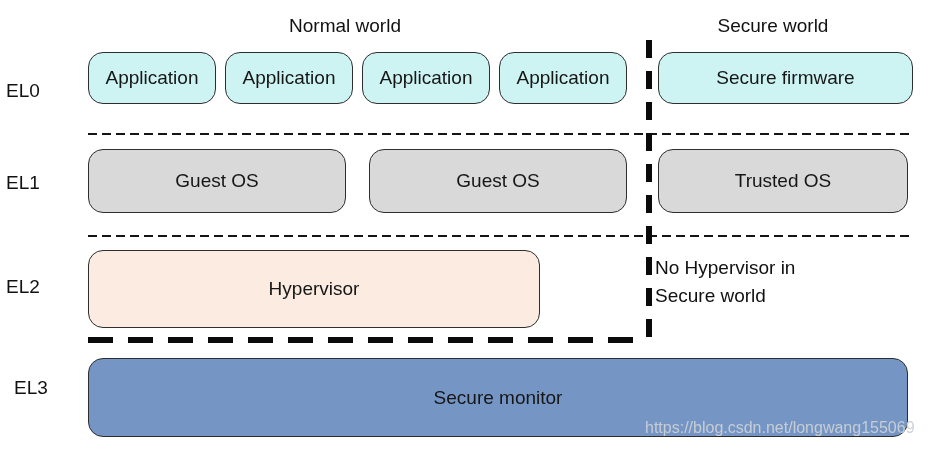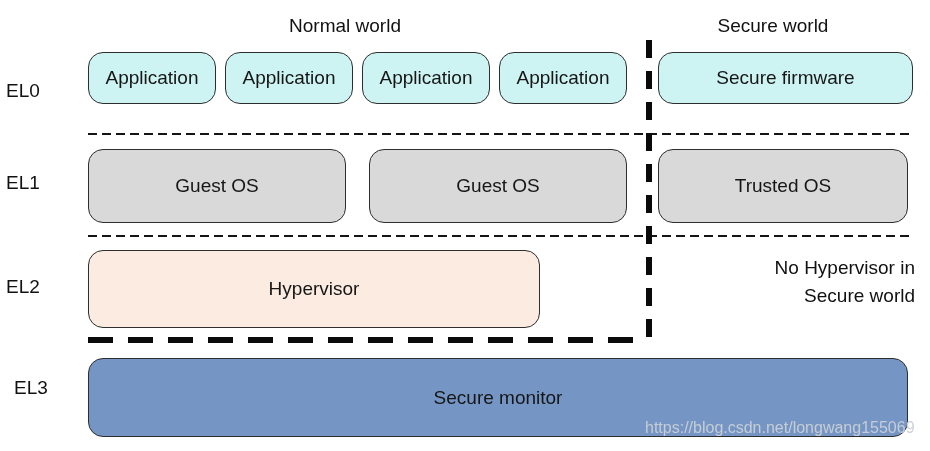--- a/index.html
+++ b/index.html
@@ -43,21 +43,21 @@
     color: #161616;
     box-sizing: border-box;
     white-space: nowrap;
   }
   .cyan  { background: #cef3f3; }
   .gray  { background: #d9d9d9; }
   .peach { background: #fbebe0; }
   .blue  { background: #7596c4; }
 
   .row-el0 { top: 52px; height: 52px; }
-  .row-el1 { top: 149px; height: 74px; }
+  .row-el1 { top: 149px; height: 64px; }
 
   .dash-thin {
     position: absolute;
     left: 88px;
     width: 822px;
     height: 2px;
     background: repeating-linear-gradient(90deg, #141414 0 9px, transparent 9px 14px);
   }
   .dash-thick {
     position: absolute;
@@ -73,21 +73,21 @@
     top: 40px;
     width: 6px;
     height: 306px;
     background: repeating-linear-gradient(180deg, #0a0a0a 0 18px, transparent 18px 31px);
   }
   .note {
     position: absolute;
     left: 655px;
     top: 254px;
     width: 260px;
-    text-align: right;
+    text-align: left;
     font-size: 19px;
     line-height: 28px;
     color: #111111;
   }
   .watermark {
     position: absolute;
     left: 645px;
     top: 419px;
     font-size: 16px;
     color: rgba(202, 208, 214, 0.95);

